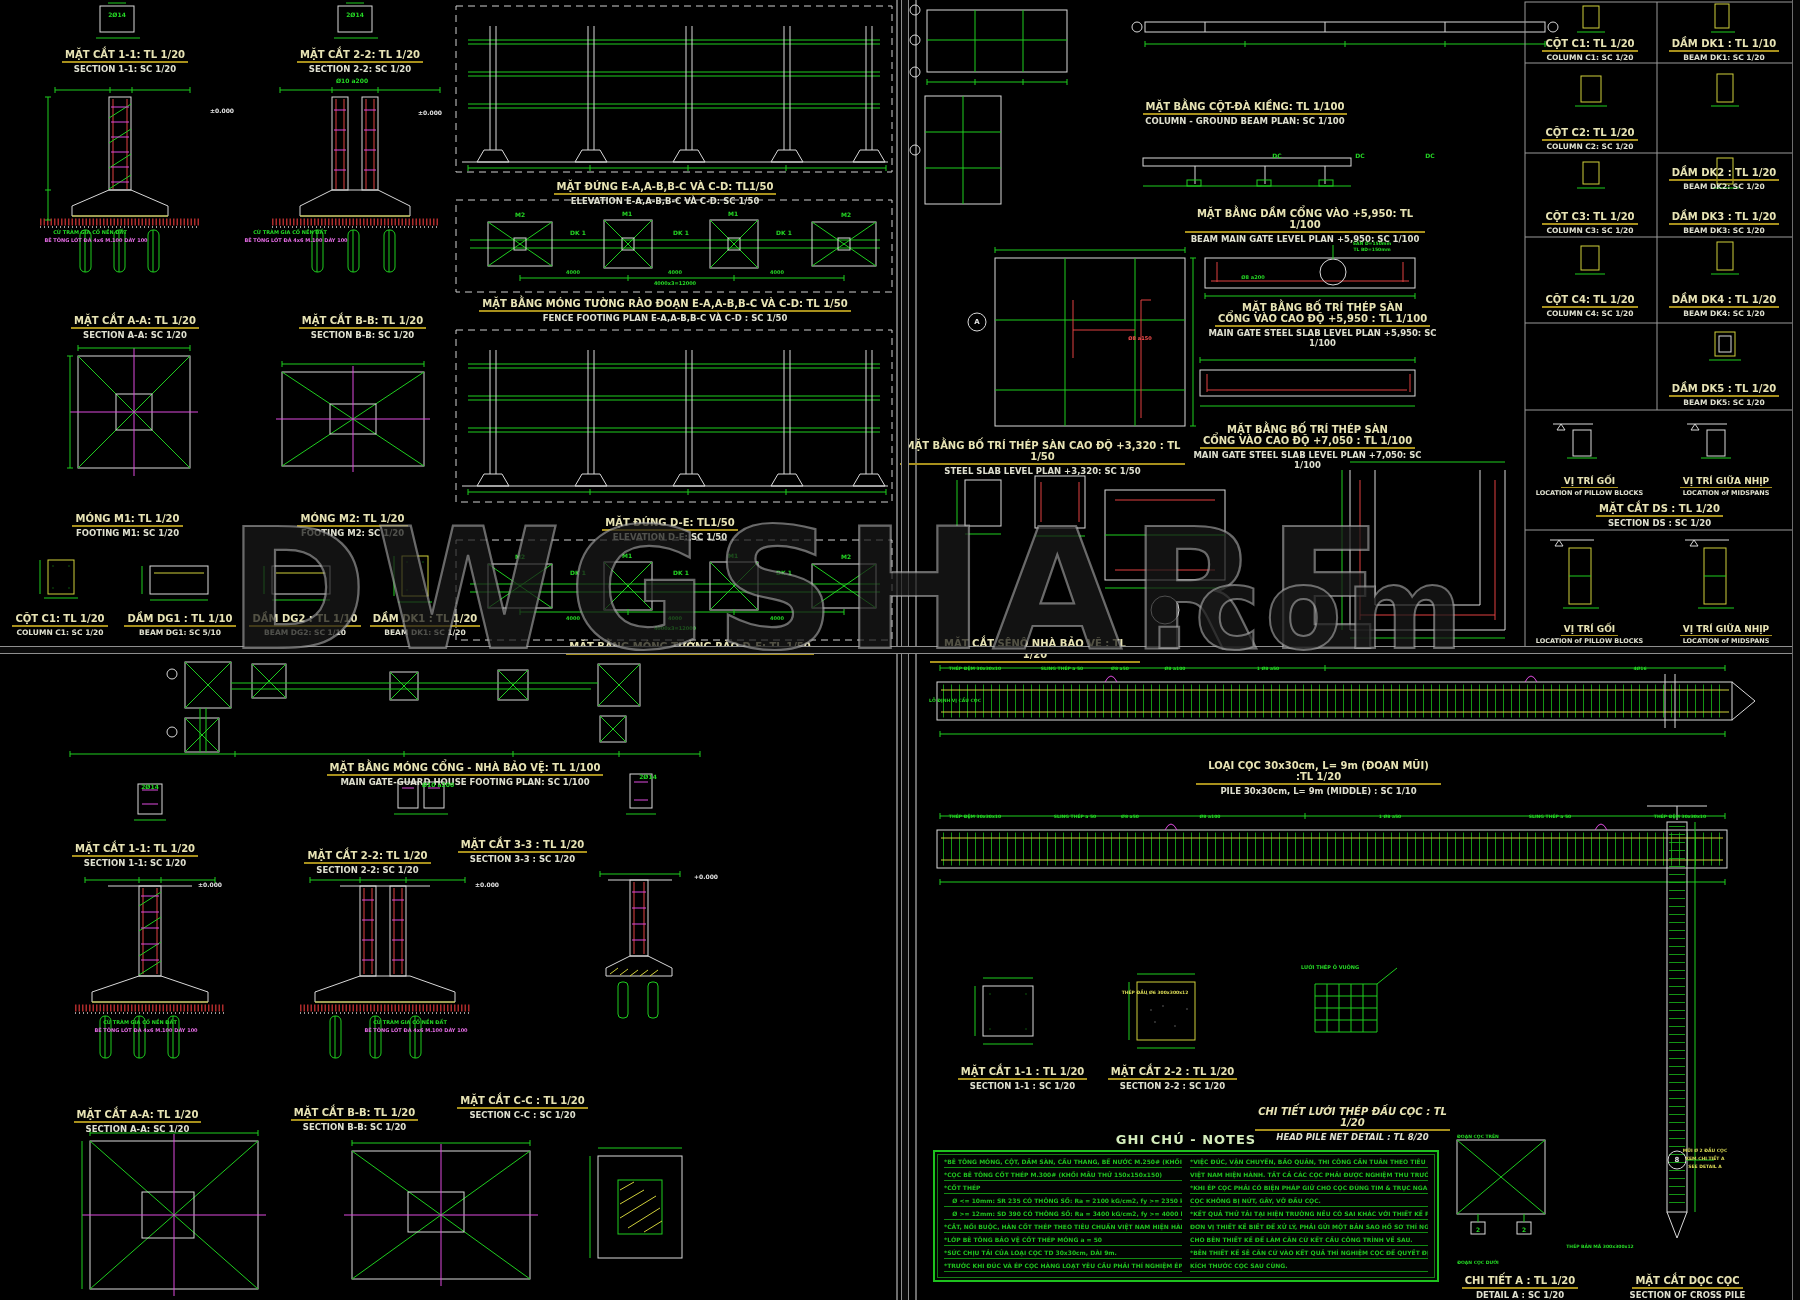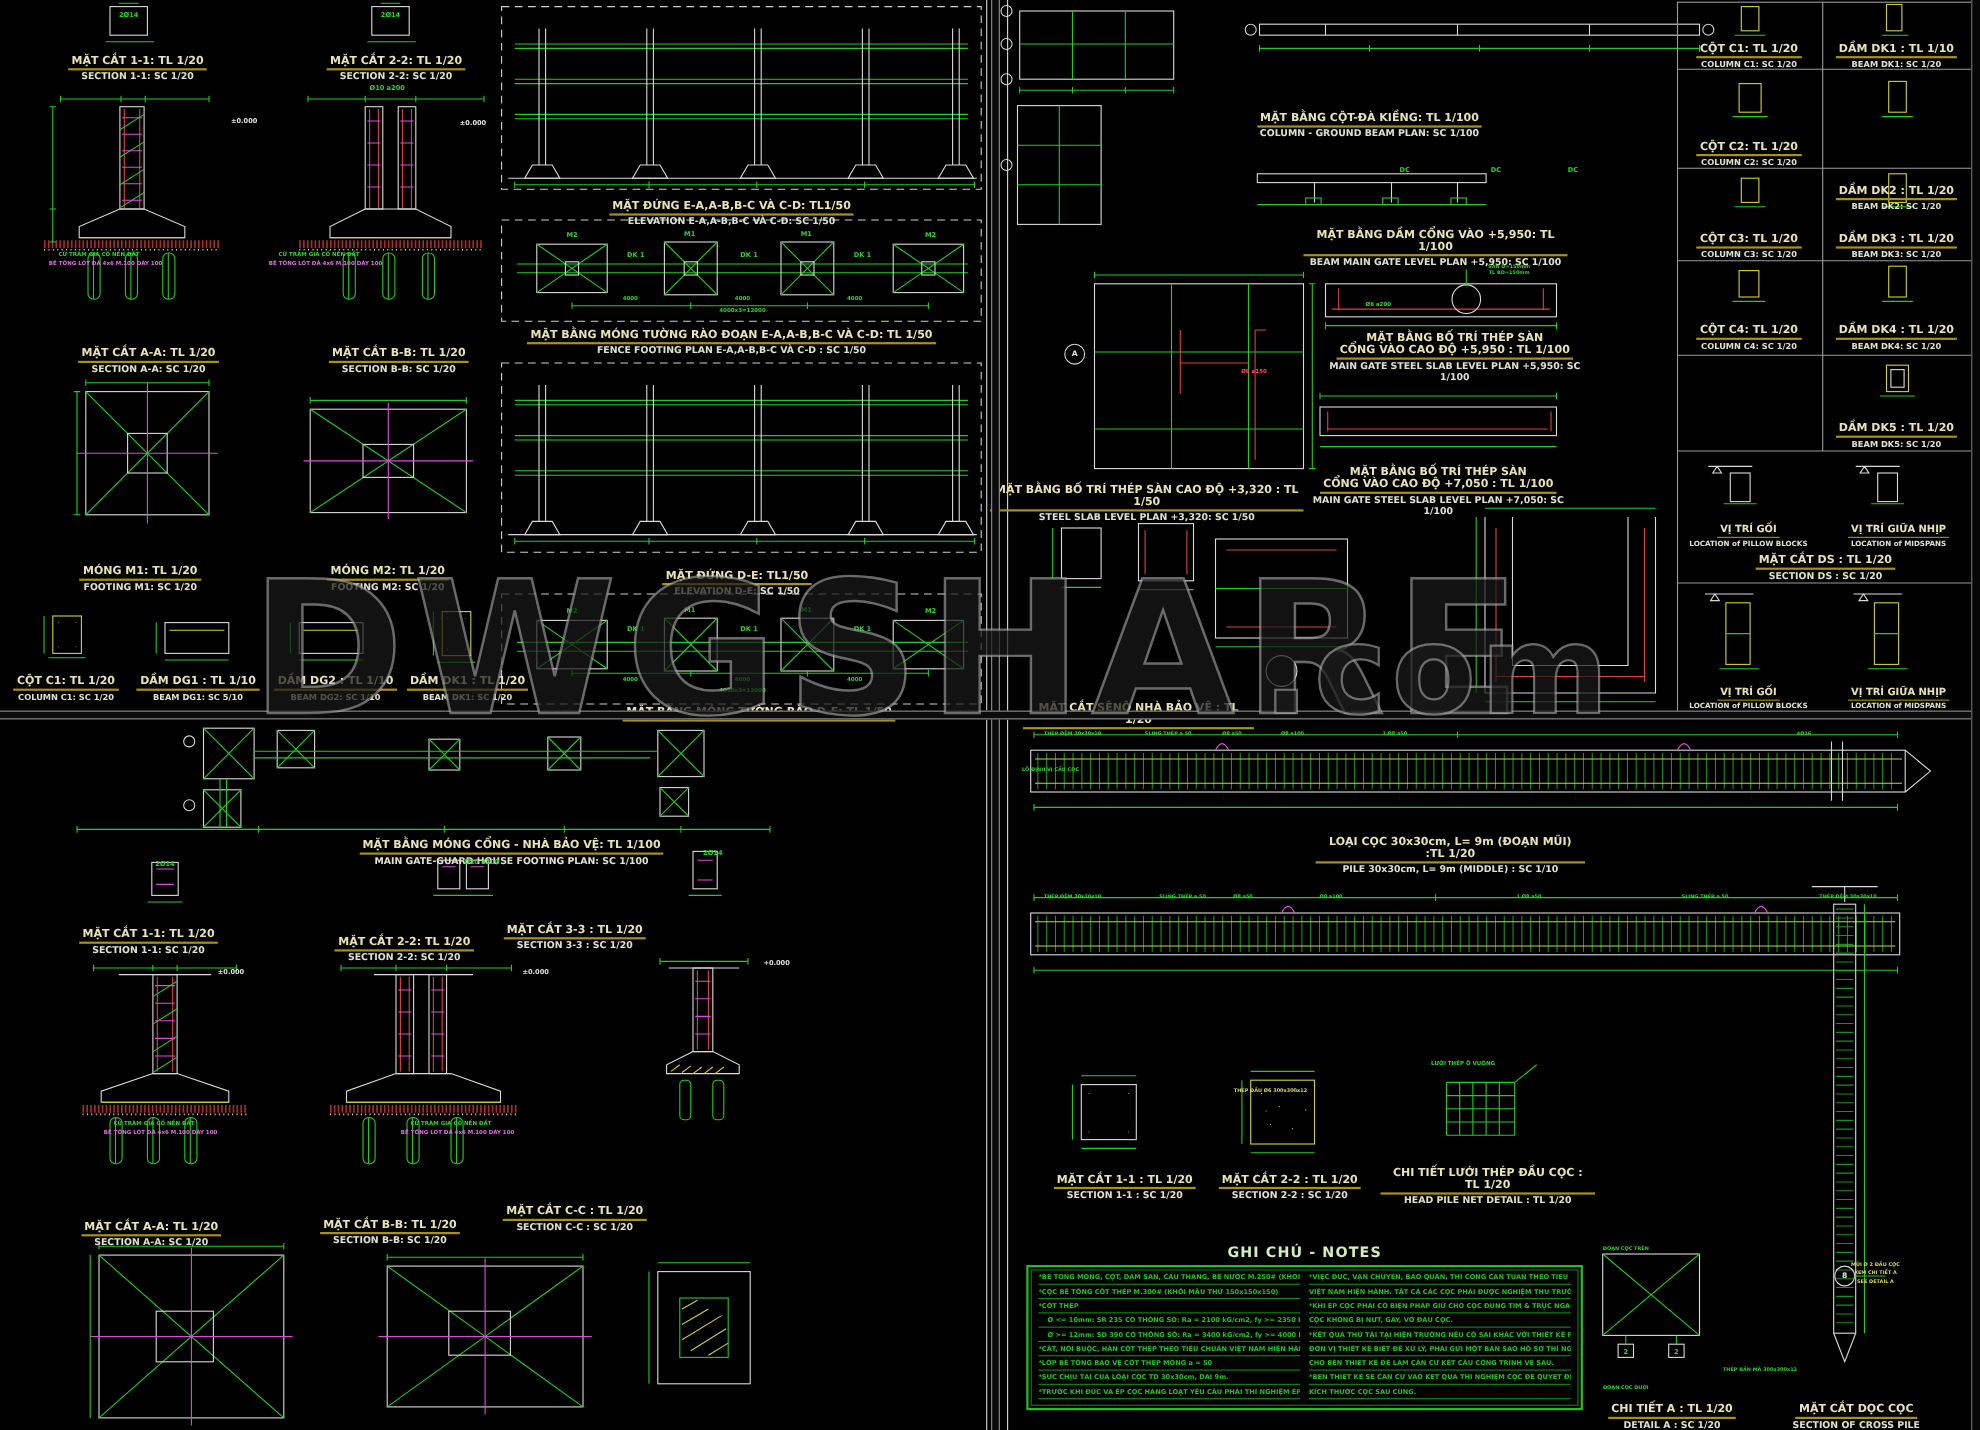--- a/index.html
+++ b/index.html
@@ -578,23 +578,23 @@
         <div class="ls">PILE 30x30cm, L= 9m (MIDDLE) : SC 1/10</div>
       </div>
       <div class="cad-label" style="left: 935px; top: 1061px; position: absolute; width: 175px;">
         <div class="lt">MẶT CẮT 1-1 : TL 1/20</div>
         <div class="ls">SECTION 1-1 : SC 1/20</div>
       </div>
       <div class="cad-label" style="left: 1085px; top: 1061px; position: absolute; width: 175px;">
         <div class="lt">MẶT CẮT 2-2 : TL 1/20</div>
         <div class="ls">SECTION 2-2 : SC 1/20</div>
       </div>
-      <div class="cad-label" style="left: 1255px; top: 1061px; position: absolute; width: 195px;">
+      <div class="cad-label" style="left: 1255px; top: 1106px; position: absolute; width: 195px; font-style: italic;">
         <div class="lt">CHI TIẾT LƯỚI THÉP ĐẦU CỌC : TL 1/20</div>
-        <div class="ls">HEAD PILE NET DETAIL : TL 1/20</div>
+        <div class="ls">HEAD PILE NET DETAIL : TL 8/20</div>
       </div>
       <div class="cad-label" style="left: 1440px; top: 1270px; position: absolute; width: 160px;">
         <div class="lt">CHI TIẾT A : TL 1/20</div>
         <div class="ls">DETAIL A : SC 1/20</div>
       </div>
       <div class="cad-label" style="left: 1610px; top: 1270px; position: absolute; width: 155px;">
         <div class="lt">MẶT CẮT DỌC CỌC</div>
         <div class="ls">SECTION OF CROSS PILE</div>
       </div>
     </div>

